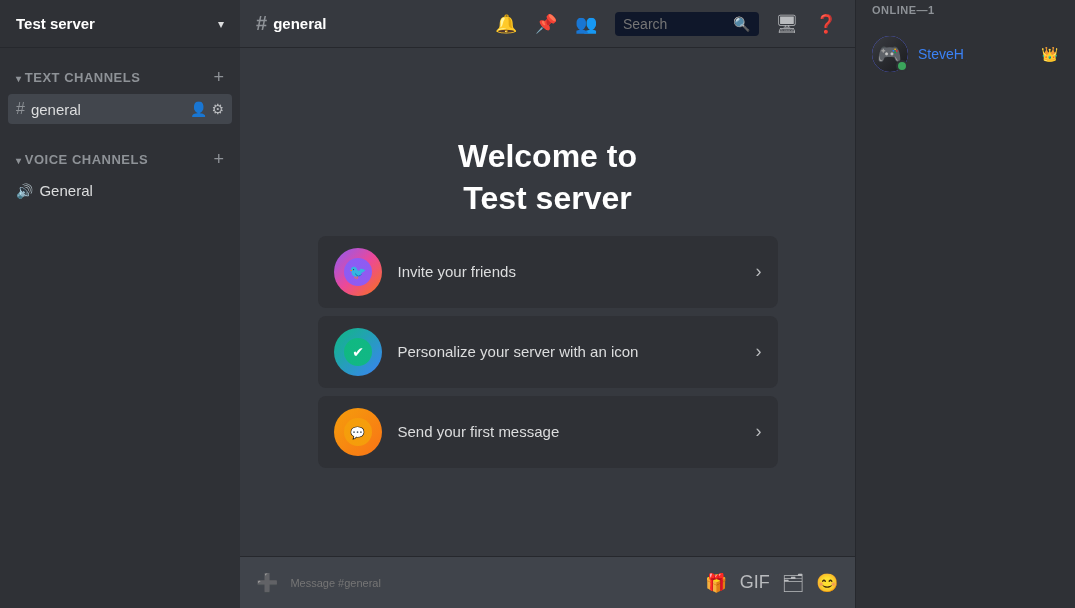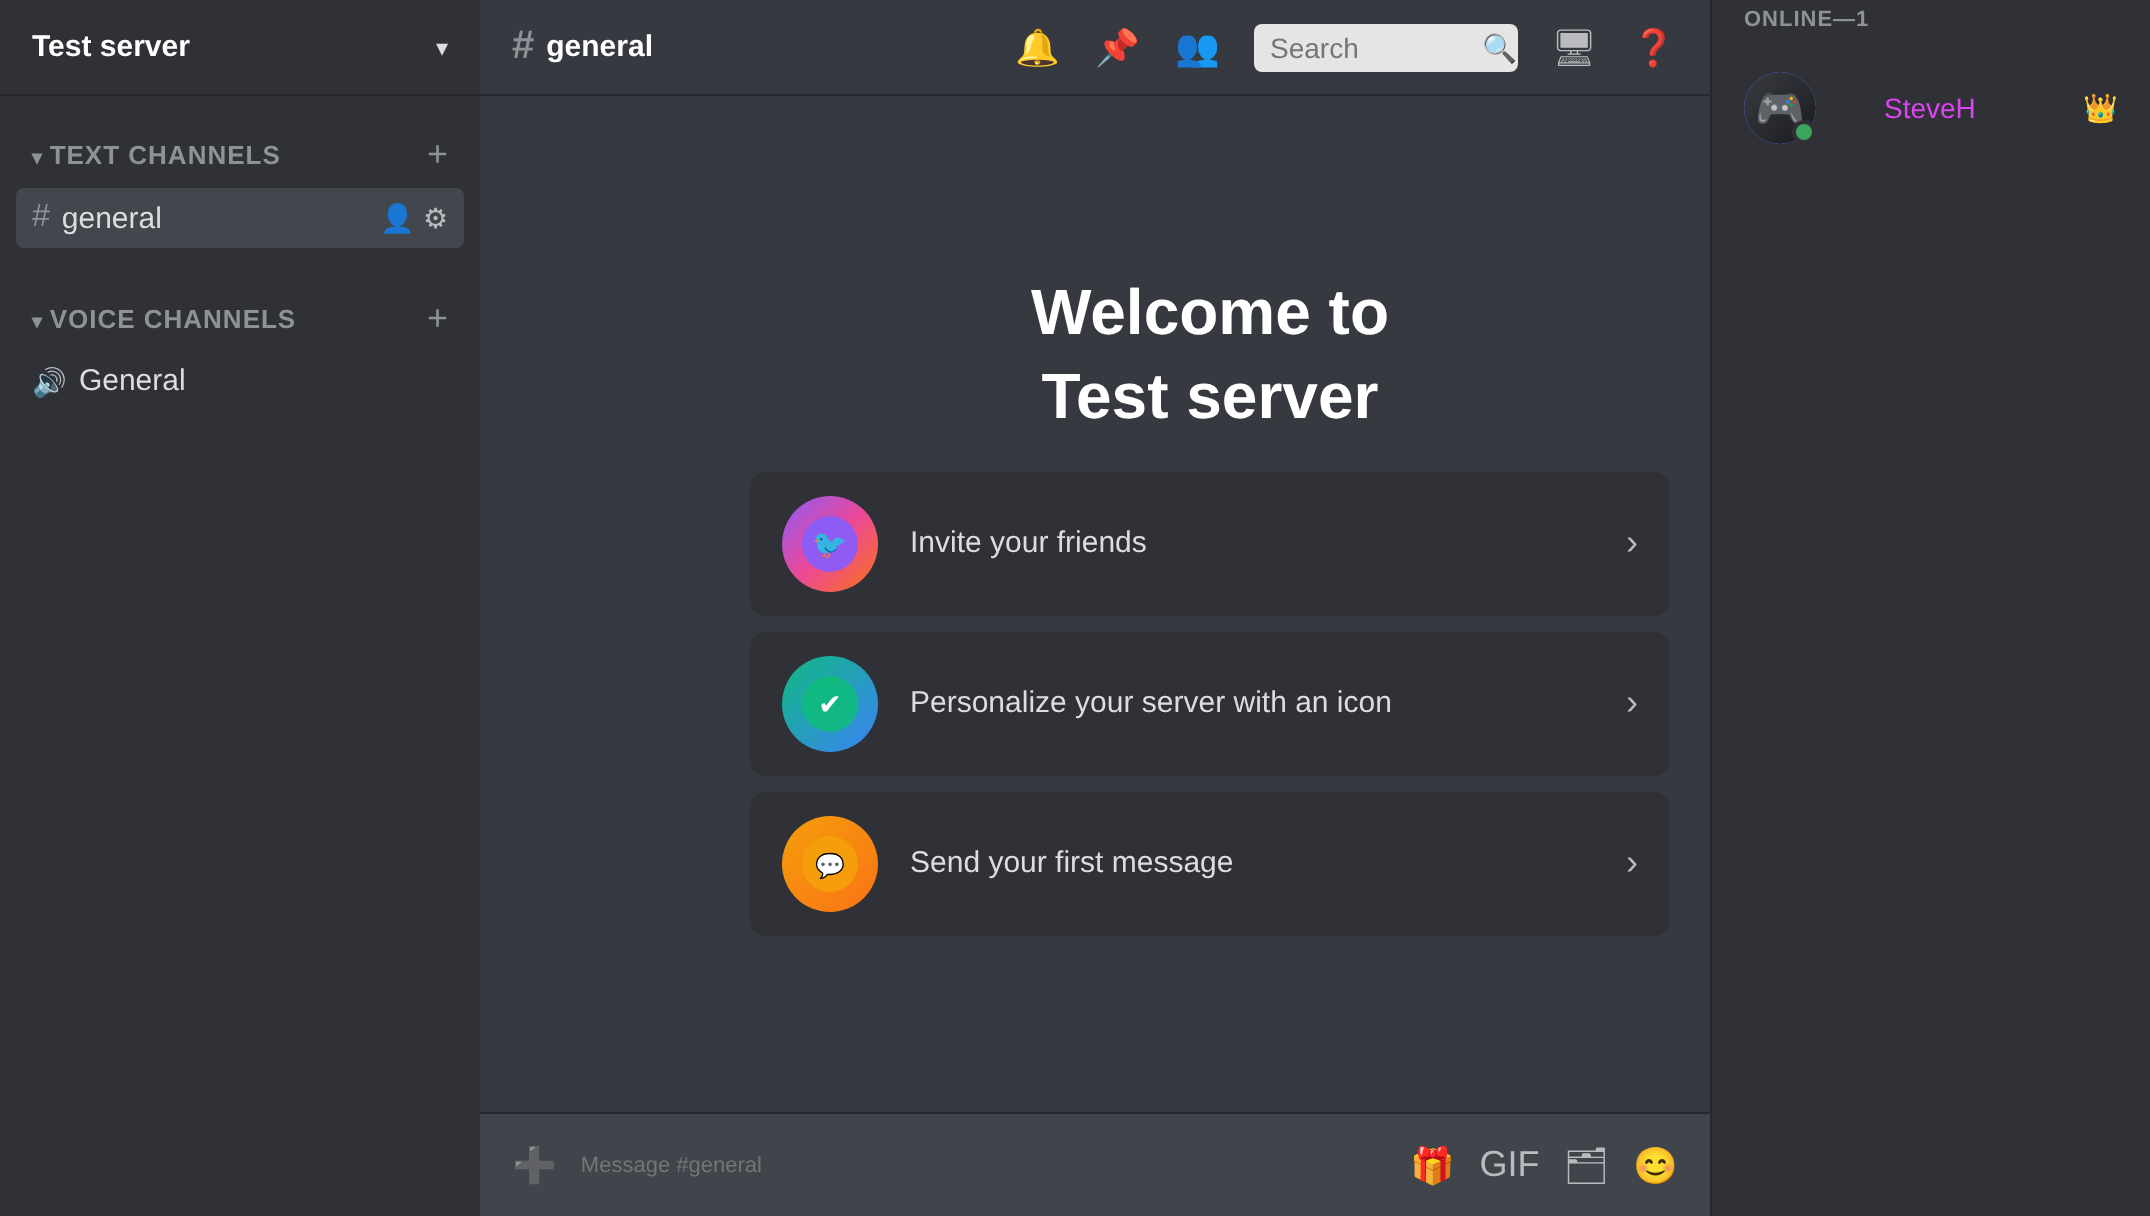--- a/index.html
+++ b/index.html
@@ -185,26 +185,26 @@
       cursor: pointer;
       width: 24px;
       height: 24px;
       display: flex;
       align-items: center;
       justify-content: center;
     }
 
     
     .search-bar {
-      background: #e5e5e5;
+      background: #0f172a;
       border-radius: 4px;
       display: flex;
       align-items: center;
       padding: 4px 8px;
-      width: 132px;
+      width: 144px;
       gap: 6px;
       cursor: text;
     }
 
     .search-bar-input {
       background: none;
       border: none;
       color: #72767d;
       font-size: 14px;
       outline: none;
@@ -215,21 +215,21 @@
     .search-icon {
       color: #72767d;
       font-size: 14px;
     }
 
     
     .chat-area {
       flex: 1;
       display: flex;
       flex-direction: column;
-      align-items: flex-end;
+      align-items: center;
       justify-content: center;
       padding: 20px;
       overflow-y: auto;
     }
 
     .welcome-section {
       text-align: center;
       max-width: 460px;
       width: 100%;
     }
@@ -408,23 +408,22 @@
       width: 12px;
       height: 12px;
       border-radius: 50%;
       background: #3ba55c;
       border: 2px solid #2f3136;
     }
 
     .user-name {
       font-size: 14px;
       font-weight: 500;
-      color: #d946ef;
-      flex: 1;
-      margin-left: 24px;
+      color: #3b82f6;
+      flex: 1;
     }
 
     .user-badge {
       font-size: 14px;
     }
 
     
     .invite-icon-svg {
       width: 28px;
       height: 28px;

